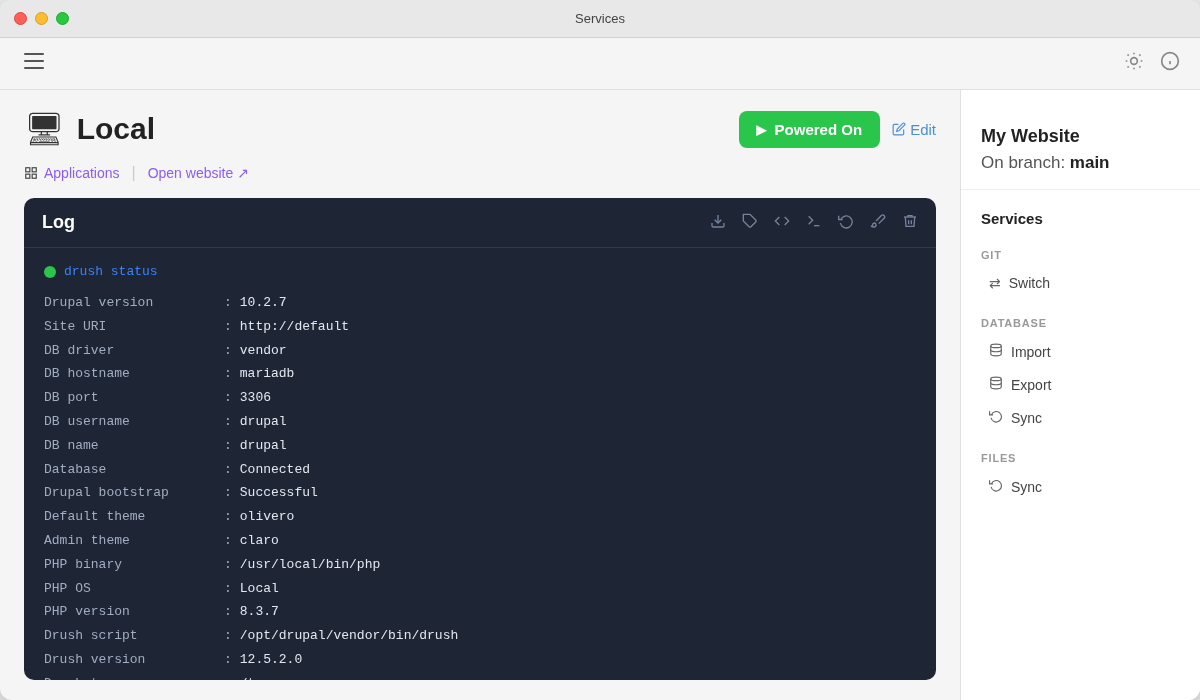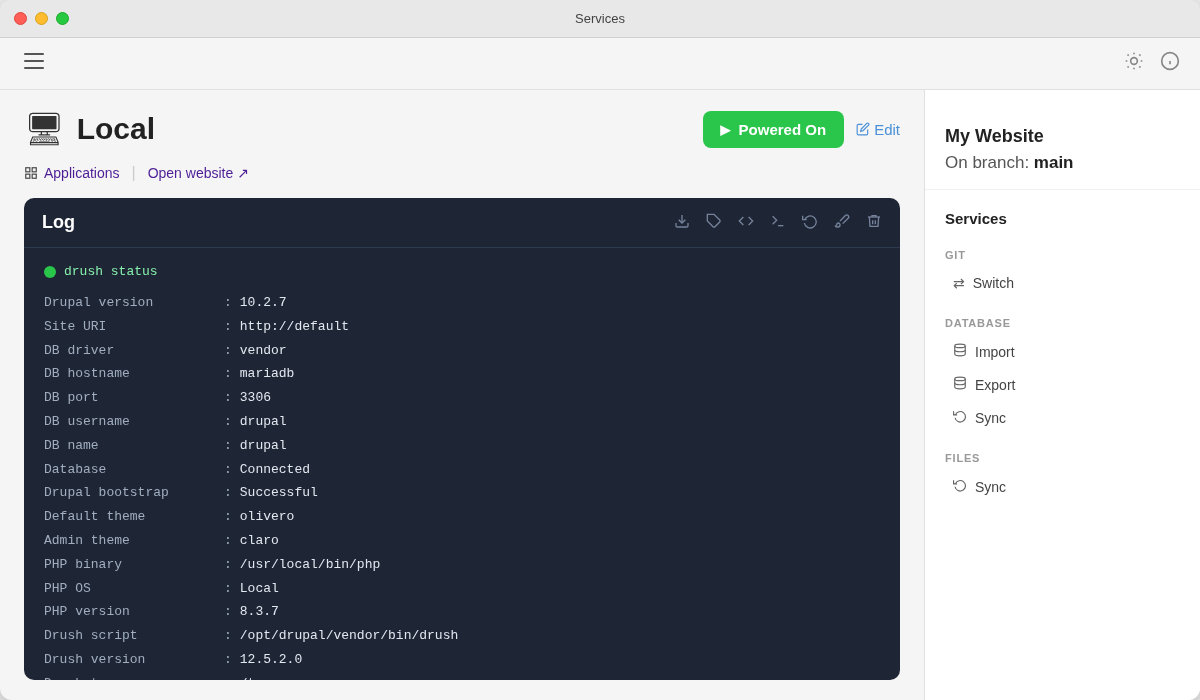--- a/index.html
+++ b/index.html
@@ -151,21 +151,21 @@
       gap: 4px;
     }
     .sub-nav {
       display: flex;
       align-items: center;
       gap: 12px;
       margin-bottom: 16px;
       flex-shrink: 0;
     }
     .sub-nav-link {
-      color: #4c1d95;
+      color: #8b5cf6;
       font-size: 14px;
       font-weight: 500;
       cursor: pointer;
       display: flex;
       align-items: center;
       gap: 6px;
       text-decoration: none;
     }
     .sub-nav-divider {
       color: #ccc;
@@ -216,21 +216,21 @@
       margin-bottom: 14px;
     }
     .green-dot {
       width: 12px;
       height: 12px;
       background: #2ac54b;
       border-radius: 50%;
       flex-shrink: 0;
     }
     .drush-cmd {
-      color: #86efac;
+      color: #3b82f6;
       font-size: 13px;
     }
     .log-line {
       display: flex;
       margin-bottom: 3px;
       line-height: 1.6;
     }
     .log-key {
       color: #a0aec0;
       width: 180px;
@@ -238,21 +238,21 @@
     }
     .log-sep {
       color: #a0aec0;
       margin-right: 8px;
     }
     .log-val {
       color: #e2e8f0;
     }
     
     .sidebar {
-      width: 276px;
+      width: 240px;
       background: #ffffff;
       border-left: 1px solid #e0e0e0;
       padding: 20px 0;
       overflow-y: auto;
       flex-shrink: 0;
     }
     .sidebar-section {
       margin-bottom: 24px;
     }
     .sidebar-website-card {

